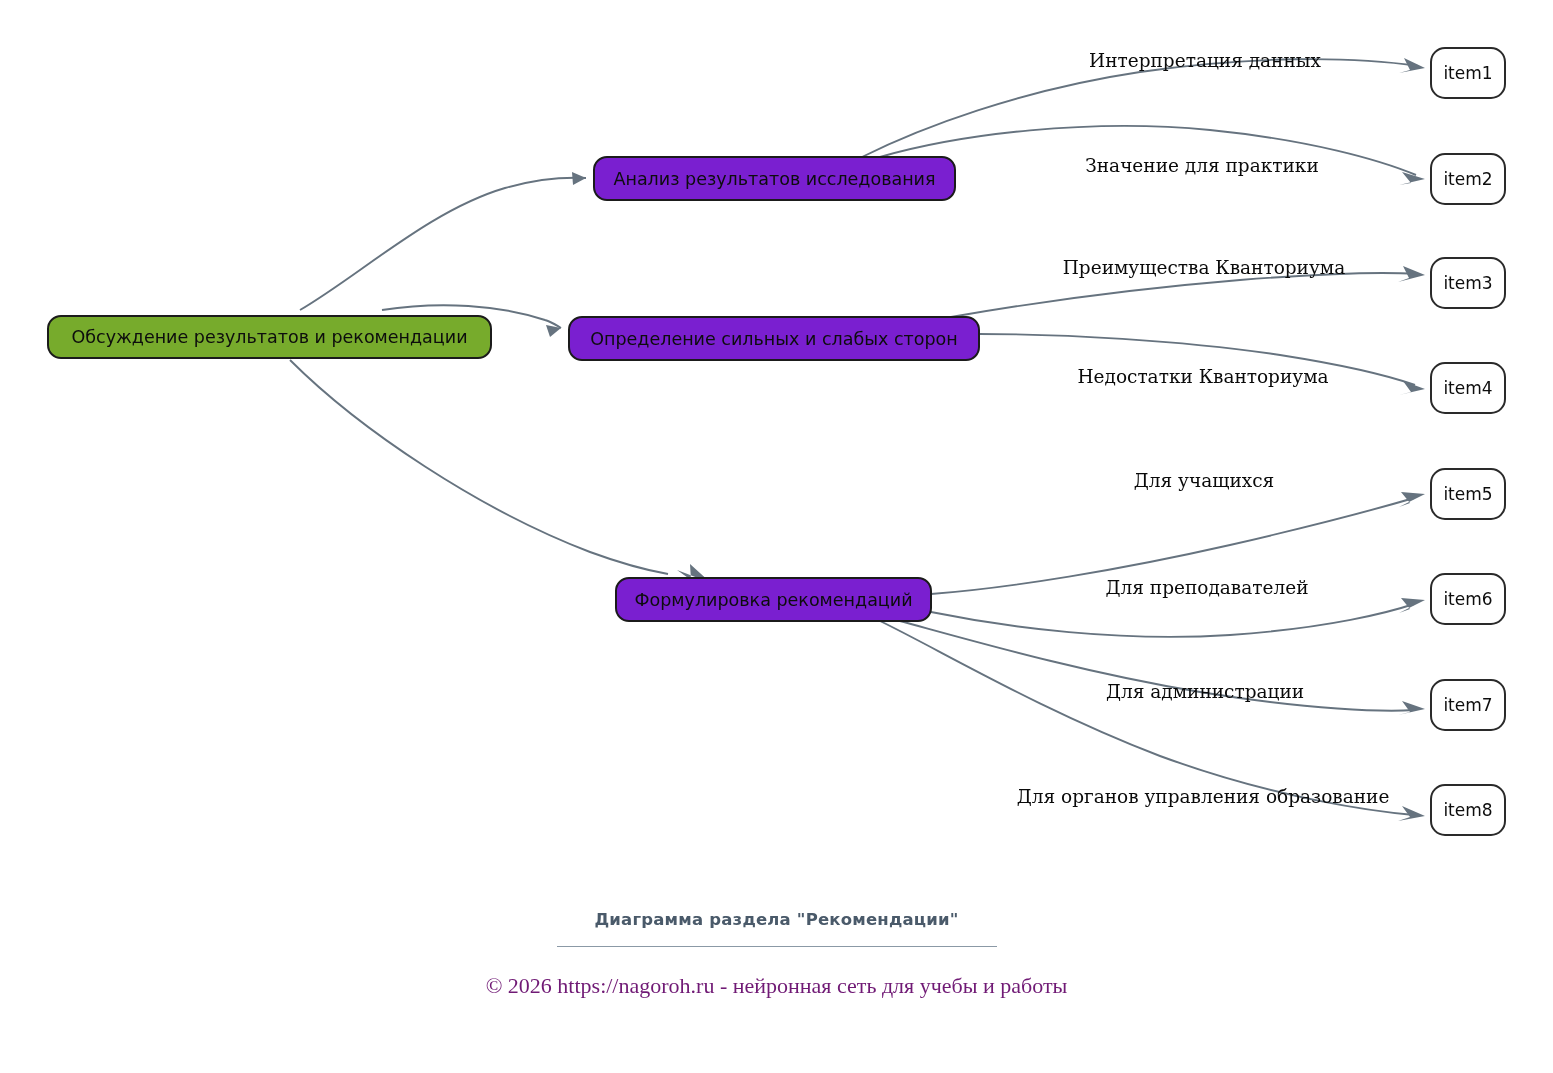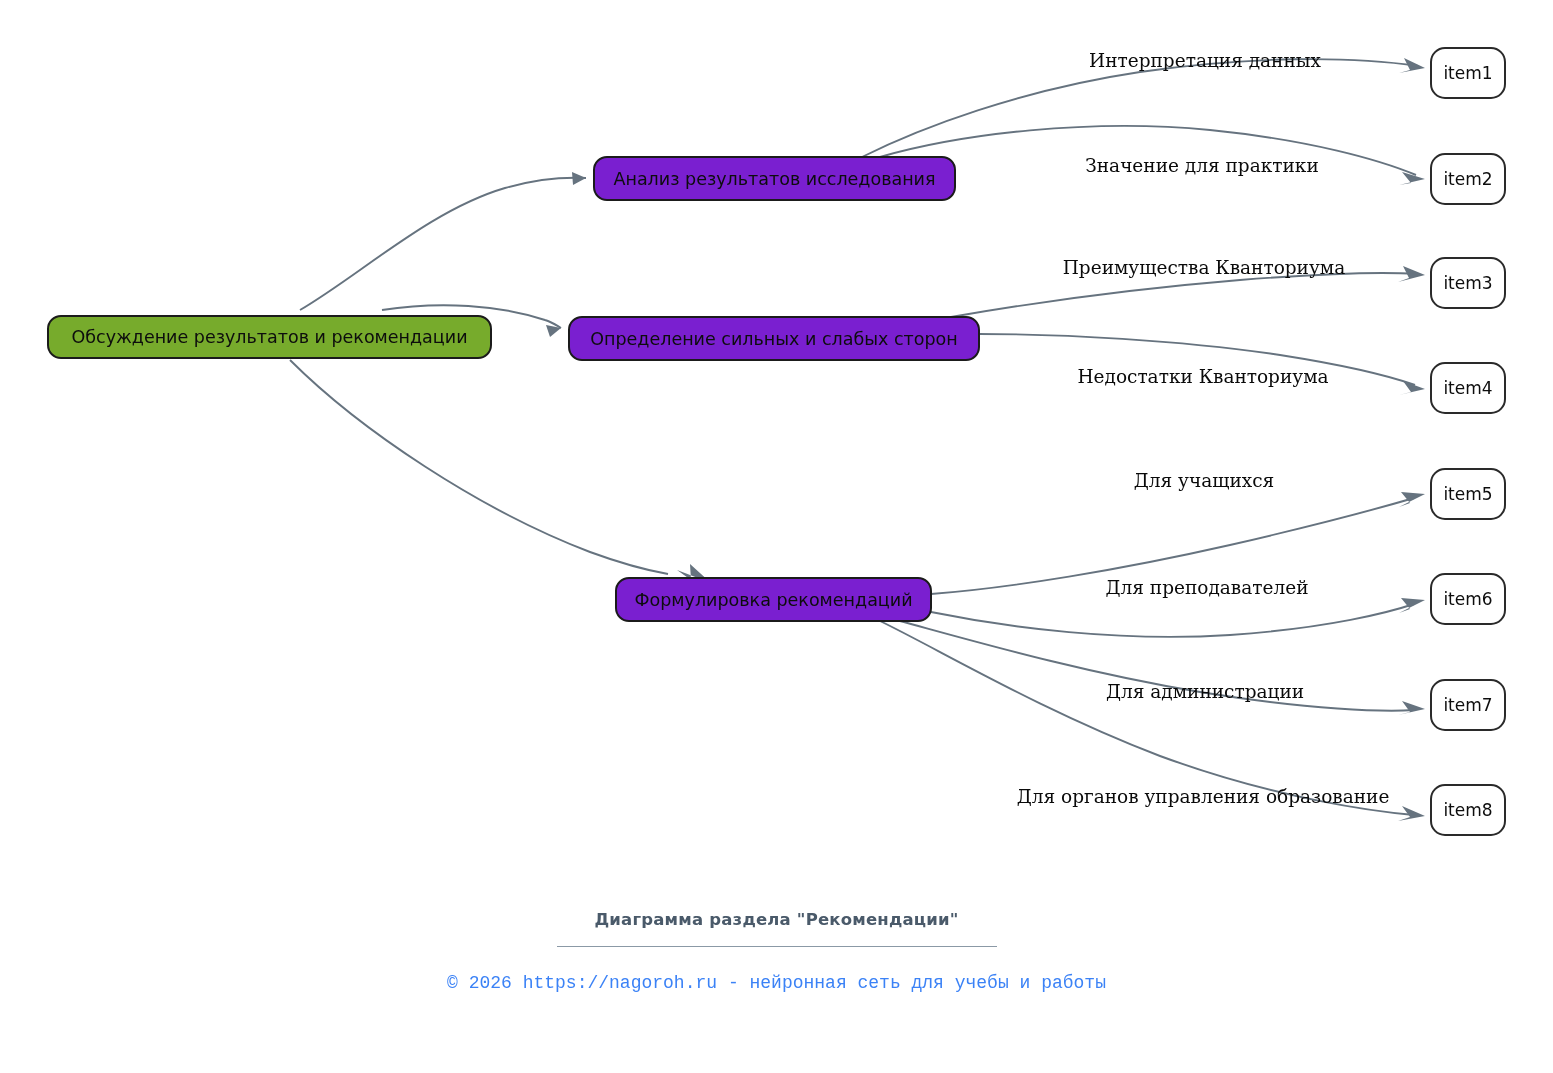--- a/index.html
+++ b/index.html
@@ -81,23 +81,23 @@
     letter-spacing: 0.2px;
   }
   #caption-divider {
     width: 440px;
     height: 1px;
     background: #8b99a6;
     margin: 17px auto 0 auto;
   }
   #footer-text {
     margin-top: 26px;
-    font-family: Liberation Mono, monospace;
-    font-size: 18px;
-    color: #3b82f6;
+    font-family: Liberation Serif, serif;
+    font-size: 22px;
+    color: #701a75;
   }
 </style>
 </head>
 <body>
 
 <div id="diagram-root">
 
   <svg id="graph" viewBox="0 0 1553 1073">
 
     <g>

